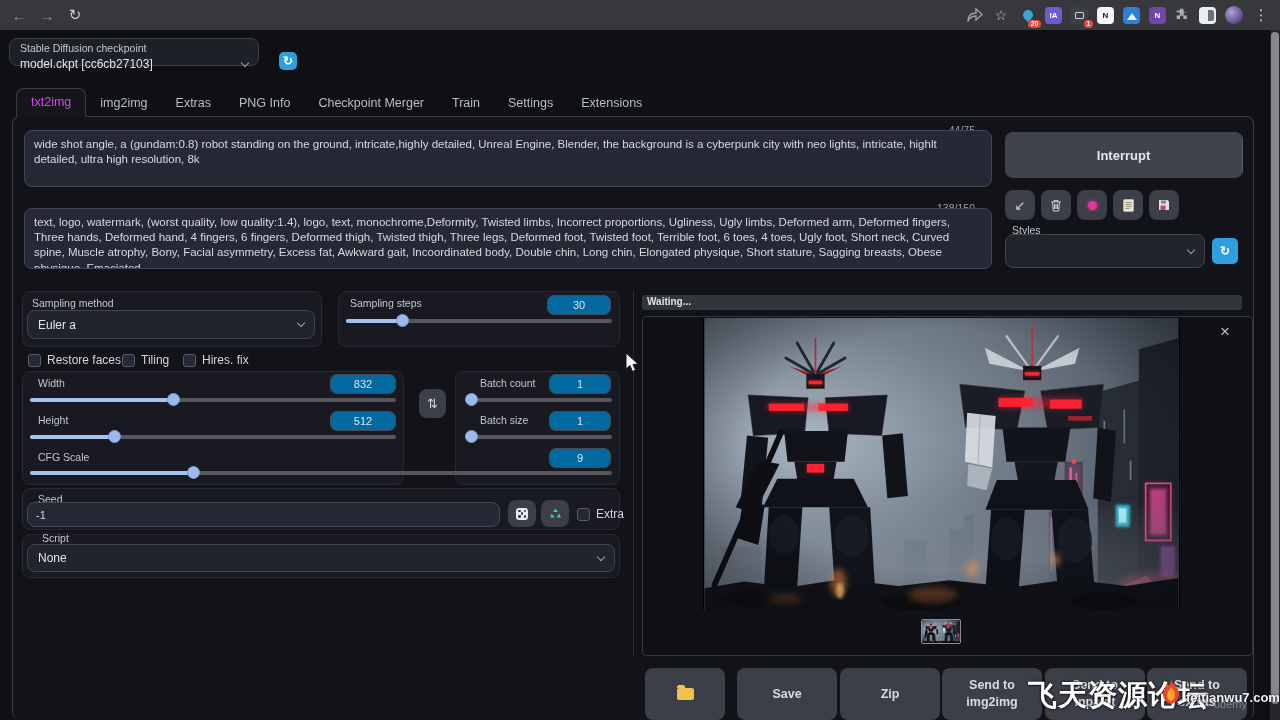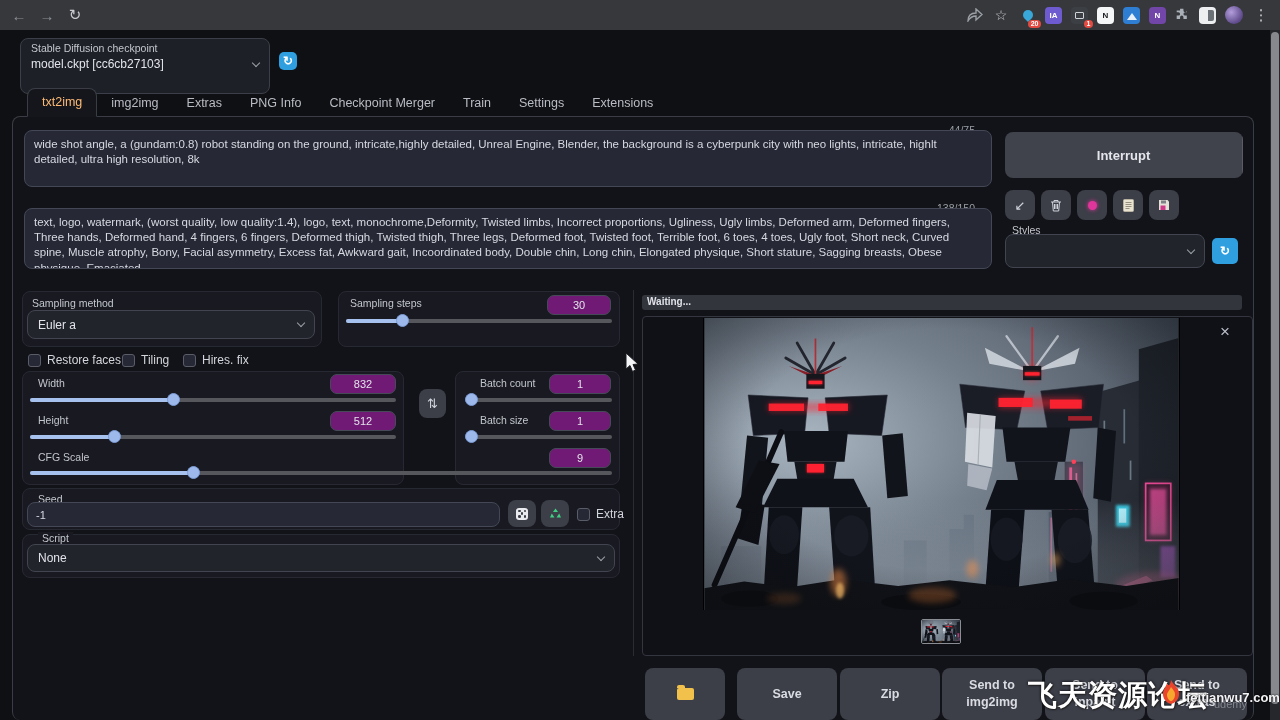--- a/index.html
+++ b/index.html
@@ -21,46 +21,46 @@
 
   
   .page { position:absolute; left:0; top:30px; width:1270px; height:690px; background:#0f1014; }
   .scrollbar { position:absolute; right:0; top:30px; width:10px; height:690px; background:#26272c; }
   .scrollbar .thumb { position:absolute; left:1px; top:2px; width:8px; height:672px; background:#86888d; border-radius:4px; }
 
   .blocklabel { font-size:10.5px; color:#c3c6cd; margin-bottom:3px; display:block; }
   .selectbox { background:#22242c; border:1px solid #42454f; border-radius:8px; display:flex; align-items:center; padding:0 10px; color:#e2e4ea; font-size:12px; }
   .chev { width:6px; height:6px; border-right:1.6px solid #9aa0a6; border-bottom:1.6px solid #9aa0a6; transform:rotate(45deg); margin-left:auto; margin-top:-3px; }
 
-  .ckpt { position:absolute; left:20px; top:38px; width:250px; height:56px; background:#1e2027; border:1px solid #3c3f49; border-radius:8px; padding:3px 10px; }
+  .ckpt { position:absolute; left:9px; top:38px; width:250px; height:28px; background:#1e2027; border:1px solid #3c3f49; border-radius:8px; padding:3px 10px; }
   .ckpt .val { display:flex; align-items:center; font-size:12px; color:#e2e4ea; margin-top:1px; }
   .bluebtn { position:absolute; background:#2f9fe0; color:#fff; border-radius:5px; display:flex; align-items:center; justify-content:center; font-size:12px; font-weight:bold; }
 
   
   .tabs { position:absolute; left:16px; top:90px; display:flex; align-items:flex-end; height:27px; }
   .tab { font-size:12.5px; color:#b9bcc4; padding:6px 14px 7px 14px; }
-  .tab.active { color:#fdba74; border:1px solid #3a3d45; border-bottom:1px solid #15161c; border-radius:8px 8px 0 0; background:#15161c; position:relative; z-index:2;margin-left:11px; }
+  .tab.active { color:#d946ef; border:1px solid #3a3d45; border-bottom:1px solid #15161c; border-radius:8px 8px 0 0; background:#15161c; position:relative; z-index:2; }
   .mainpanel { position:absolute; left:12px; top:116px; width:1242px; height:604px; border:1px solid #3a3d45; border-bottom:none; border-radius:8px; background:#121318; }
 
   
   .counter { position:absolute; font-size:10.5px; color:#9aa0a6; }
   .ta { position:absolute; background:#262935; border:1px solid #434756; border-radius:8px; color:#d6d9e0; font-size:11.5px; line-height:1.32; padding:6px 9px; font-family:"Liberation Sans", sans-serif; resize:none; overflow:hidden; }
 
   
   .irow { position:absolute; left:1005px; top:132px; width:238px; height:46px; display:flex; border-radius:8px; overflow:hidden; background:#40424c;text-align:center; }
   .irow .half { flex:1; display:flex; align-items:center; justify-content:center; color:#e4e6eb; font-size:13px; font-weight:600; }
   .irow .div { width:1px; background:#5a5c66; }
   .iconbtns { position:absolute; left:1005px; top:190px; display:flex; gap:6px; }
   .sqbtn { width:30px; height:30px; background:#3c3e48; border-radius:8px; display:flex; align-items:center; justify-content:center; color:#cfd3da; font-size:13px; }
 
   
   .slider { position:absolute; height:4px; background:#56575c; border-radius:2px; }
   .slider .fill { position:absolute; left:0; top:0; height:4px; background:#a6c1ee; border-radius:2px; }
   .slider .knob { position:absolute; top:-5px; width:13px; height:13px; border-radius:50%; background:#9db9ec; border:1px solid #7d9cd6; }
-  .numbox { position:absolute; background:#701a75; border:1px solid #464a58; border-radius:7px; color:#e2e4ea; font-size:11px; display:flex; align-items:center; justify-content:center; }
+  .numbox { position:absolute; background:#0369a1; border:1px solid #464a58; border-radius:7px; color:#e2e4ea; font-size:11px; display:flex; align-items:center; justify-content:center; }
   .cb { display:flex; align-items:center; gap:6px; font-size:12px; color:#d2d5db; }
   .cb .box { width:13px; height:13px; border:1px solid #5a5d68; border-radius:3px; background:#262935; }
   .blockbg { position:absolute; background:#191a21; border:1px solid #272932; border-radius:8px; }
 
   .lbl { position:absolute; font-size:10.5px; color:#c3c6cd; }
 
   
   .waitbar { position:absolute; left:642px; top:295px; width:600px; height:15px; background:#33353d; border-radius:3px; font-size:10px; font-weight:bold; color:#e0e2e8; padding:1px 5px; }
   .gallery { position:absolute; left:642px; top:316px; width:611px; height:340px; border:1px solid #33353f; border-radius:4px; background:#101117; }
   .genimg { position:absolute; left:703px; top:318px; width:477px; height:292px; background:#000; }

